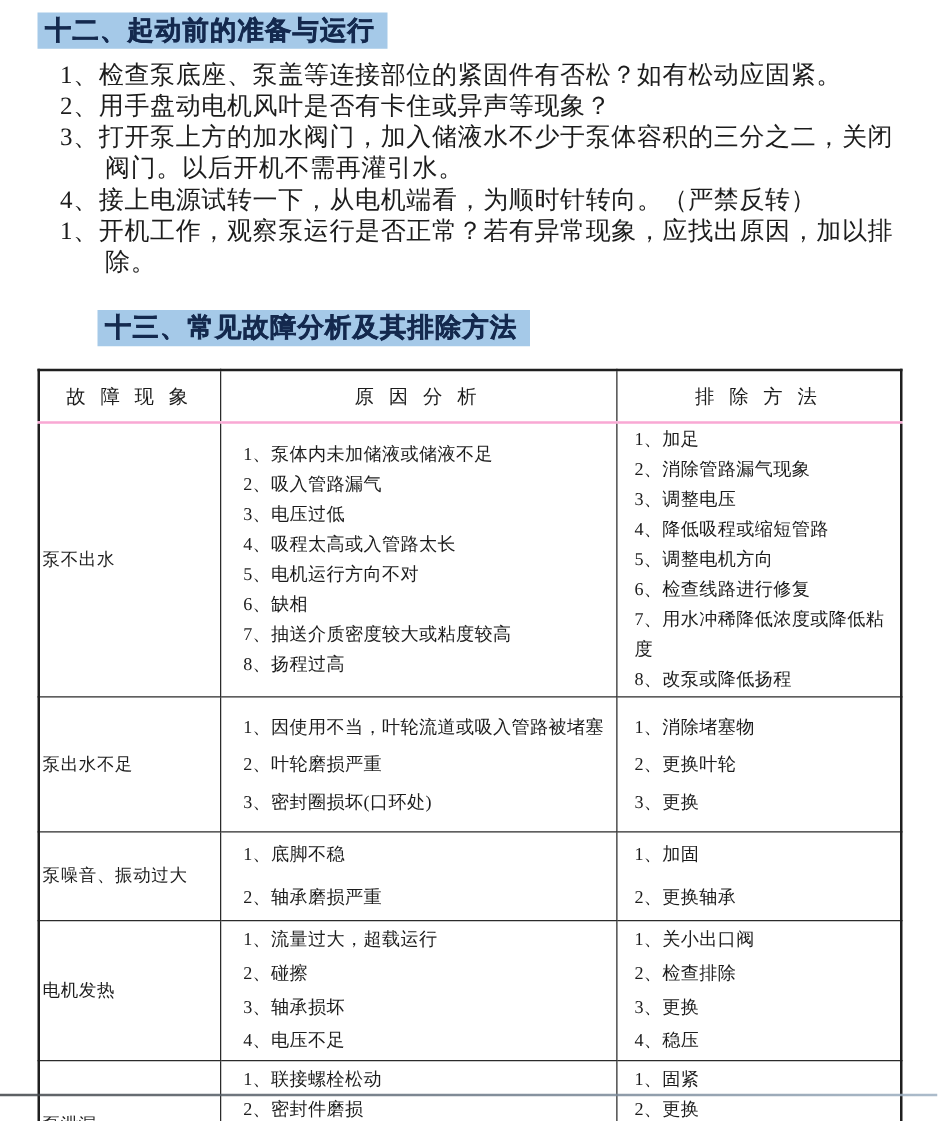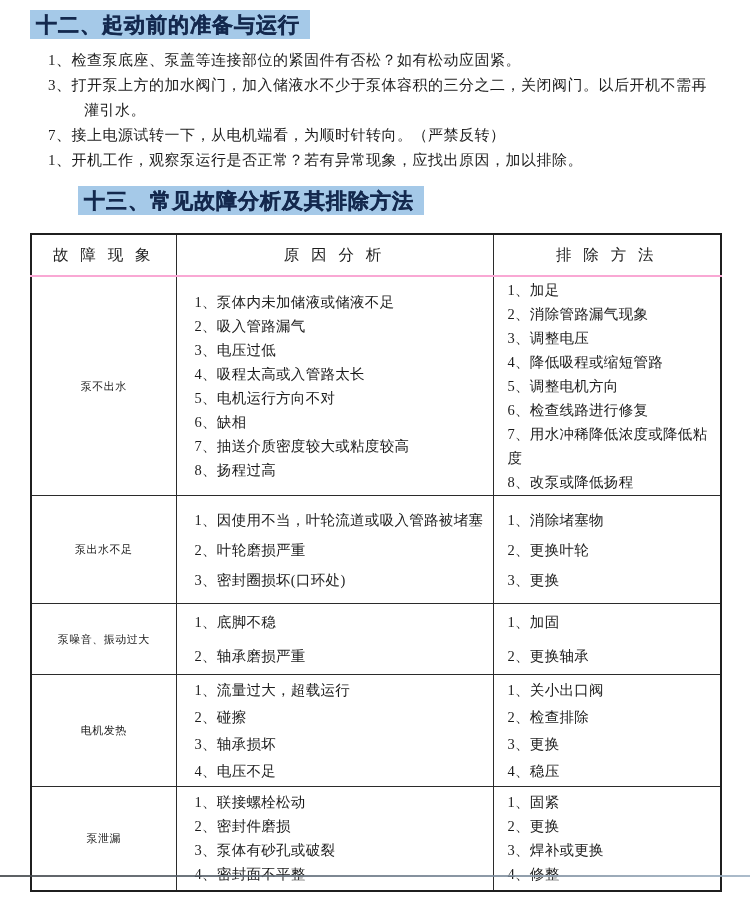--- a/index.html
+++ b/index.html
@@ -26,22 +26,22 @@
     color: #14294e;
     font-family: "Liberation Sans", "DejaVu Sans", sans-serif;
     font-weight: bold;
     font-size: 21px;
     line-height: 27px;
     padding: 1px 10px 1px 6px;
     letter-spacing: 1px;
     -webkit-text-stroke: 0.4px #14294e;
   }
   .steps {
-    margin: 9px 0 0 18px;
-    font-size: 15px;
+    margin: 9px 0 12px 18px;
+    font-size: 20px;
     line-height: 25px;
     width: 672px;
   }
   .step {
     padding-left: 36px;
     text-indent: -36px;
     letter-spacing: 0.5px;
   }
   .sec-heading.second {
     margin-top: 13px;
@@ -65,22 +65,22 @@
   .fault-table col.c3 { width: 228px; }
   .fault-table thead tr { height: 42px; }
   .fault-table th {
     font-weight: normal;
     font-size: 15.5px;
     letter-spacing: 4px;
     text-align: center;
     border-bottom: 2px solid #f9a8d4;
   }
   .fault-table td.phen {
-    text-align: center;
-    font-size: 11px;
+    text-align: left;
+    font-size: 14px;
     letter-spacing: 0.5px;
     padding: 0 2px;
   }
   .fault-table td.list {
     white-space: pre-line;
     padding-left: 18px;
     letter-spacing: 0.3px;
   }
   .fault-table td.list.c3 { padding-left: 14px; }
   tr.r1 { height: 193px; }
@@ -105,22 +105,23 @@
 </style>
 </head>
 <body>
 
 <div class="page">
 
   <div class="sec-heading">十二、起动前的准备与运行</div>
 
   <div class="steps">
     <div class="step">1、检查泵底座、泵盖等连接部位的紧固件有否松？如有松动应固紧。</div>
+    <div class="step">2、用手盘动电机风叶是否有卡住或异声等现象？</div>
     <div class="step">3、打开泵上方的加水阀门，加入储液水不少于泵体容积的三分之二，关闭阀门。以后开机不需再灌引水。</div>
-    <div class="step">7、接上电源试转一下，从电机端看，为顺时针转向。（严禁反转）</div>
+    <div class="step">4、接上电源试转一下，从电机端看，为顺时针转向。（严禁反转）</div>
     <div class="step">1、开机工作，观察泵运行是否正常？若有异常现象，应找出原因，加以排除。</div>
   </div>
 
   <div>
     <div class="sec-heading second">十三、常见故障分析及其排除方法</div>
   </div>
 
   <table class="fault-table">
     <colgroup>
       <col class="c1">

